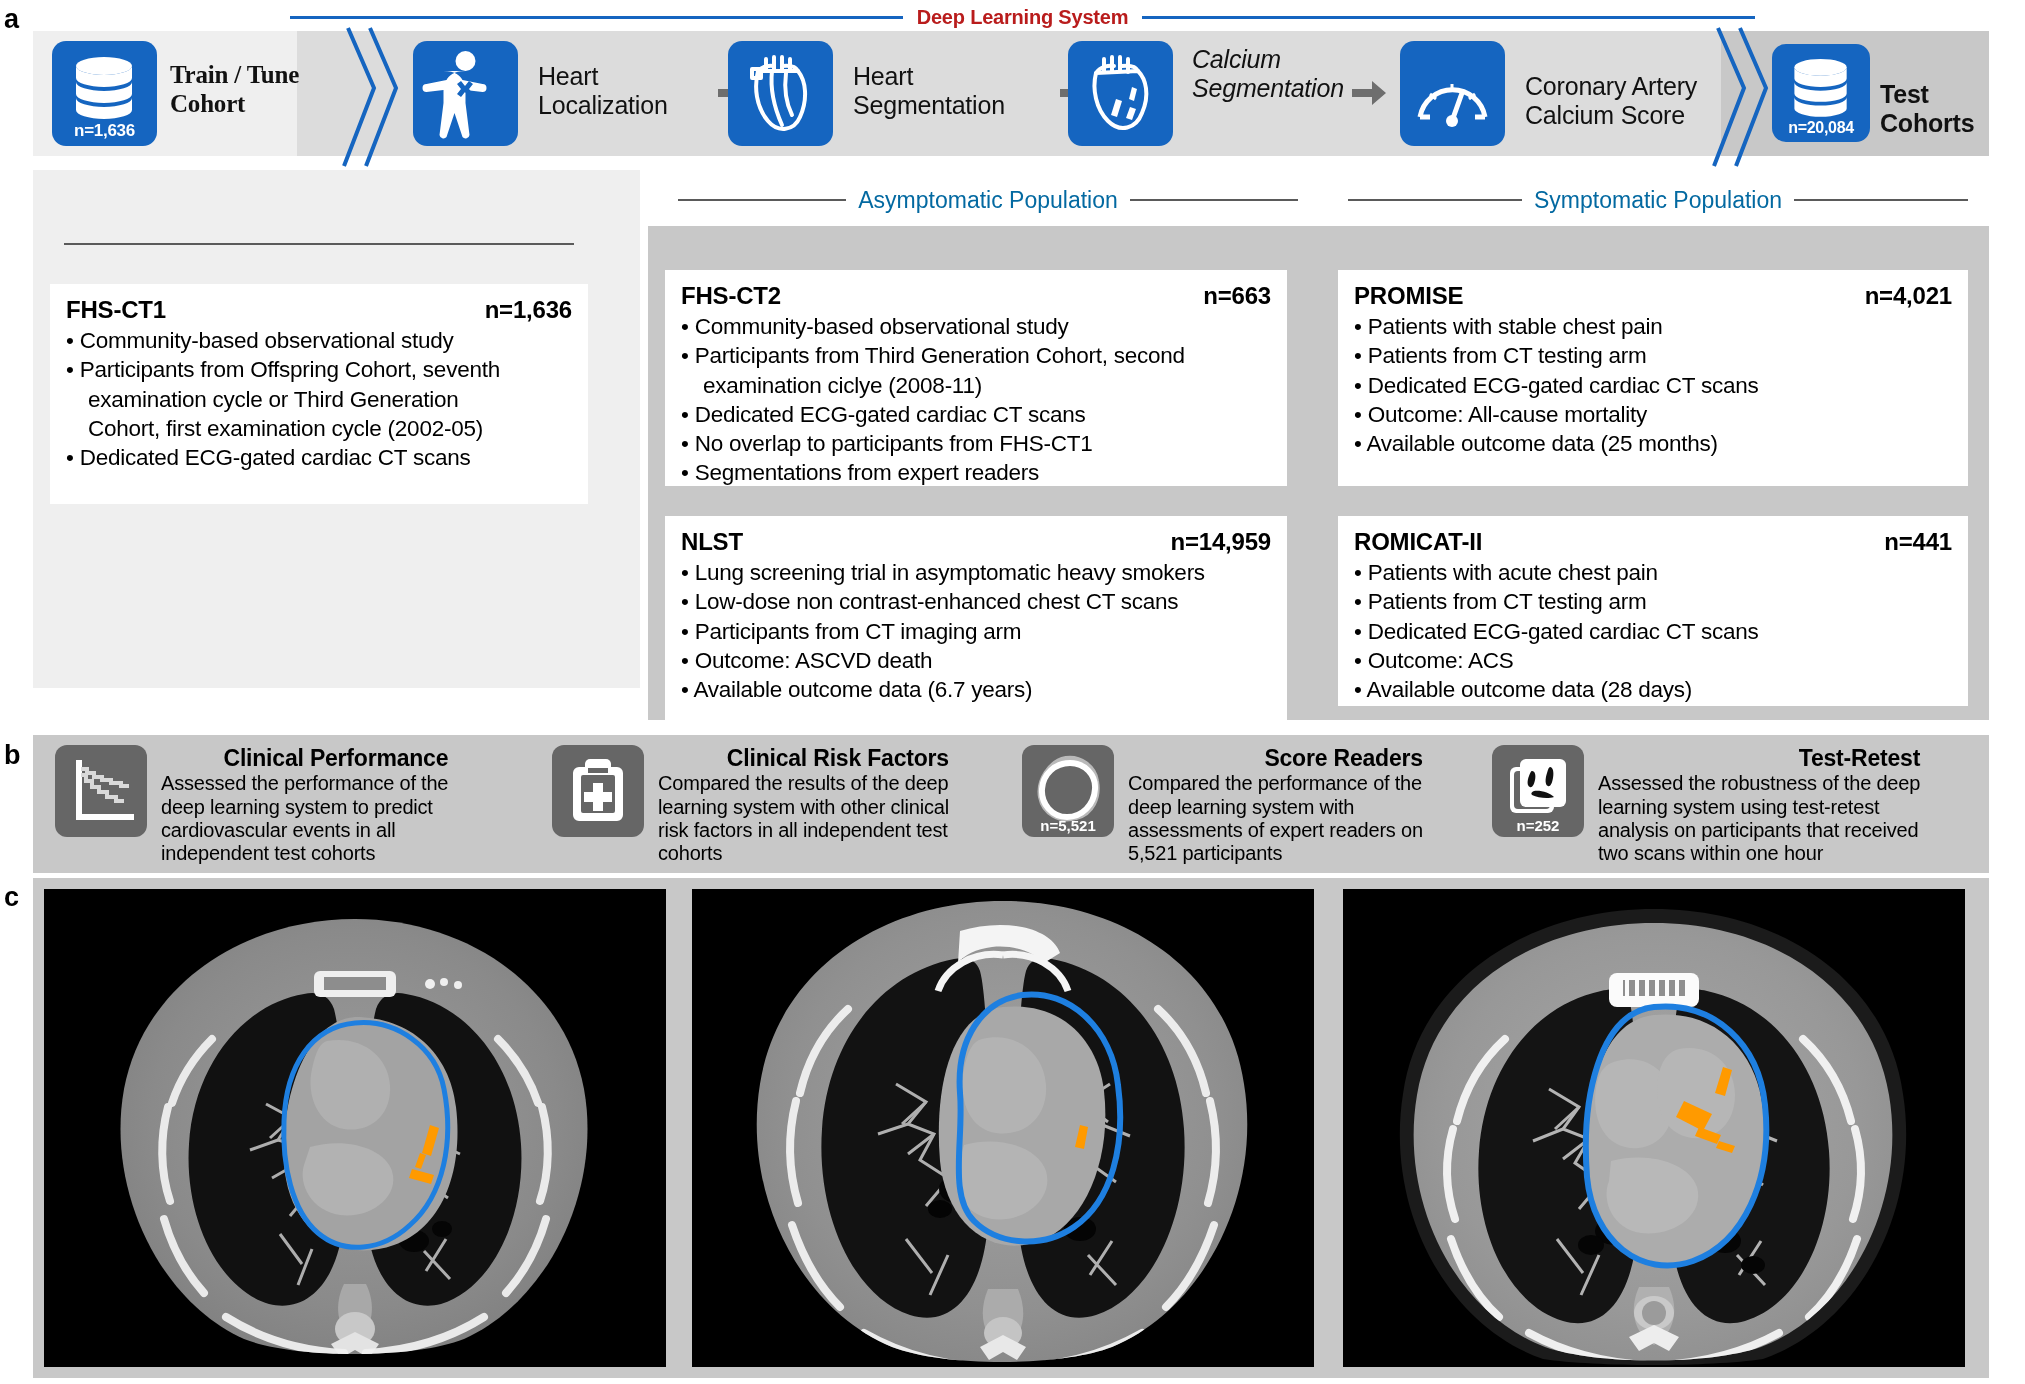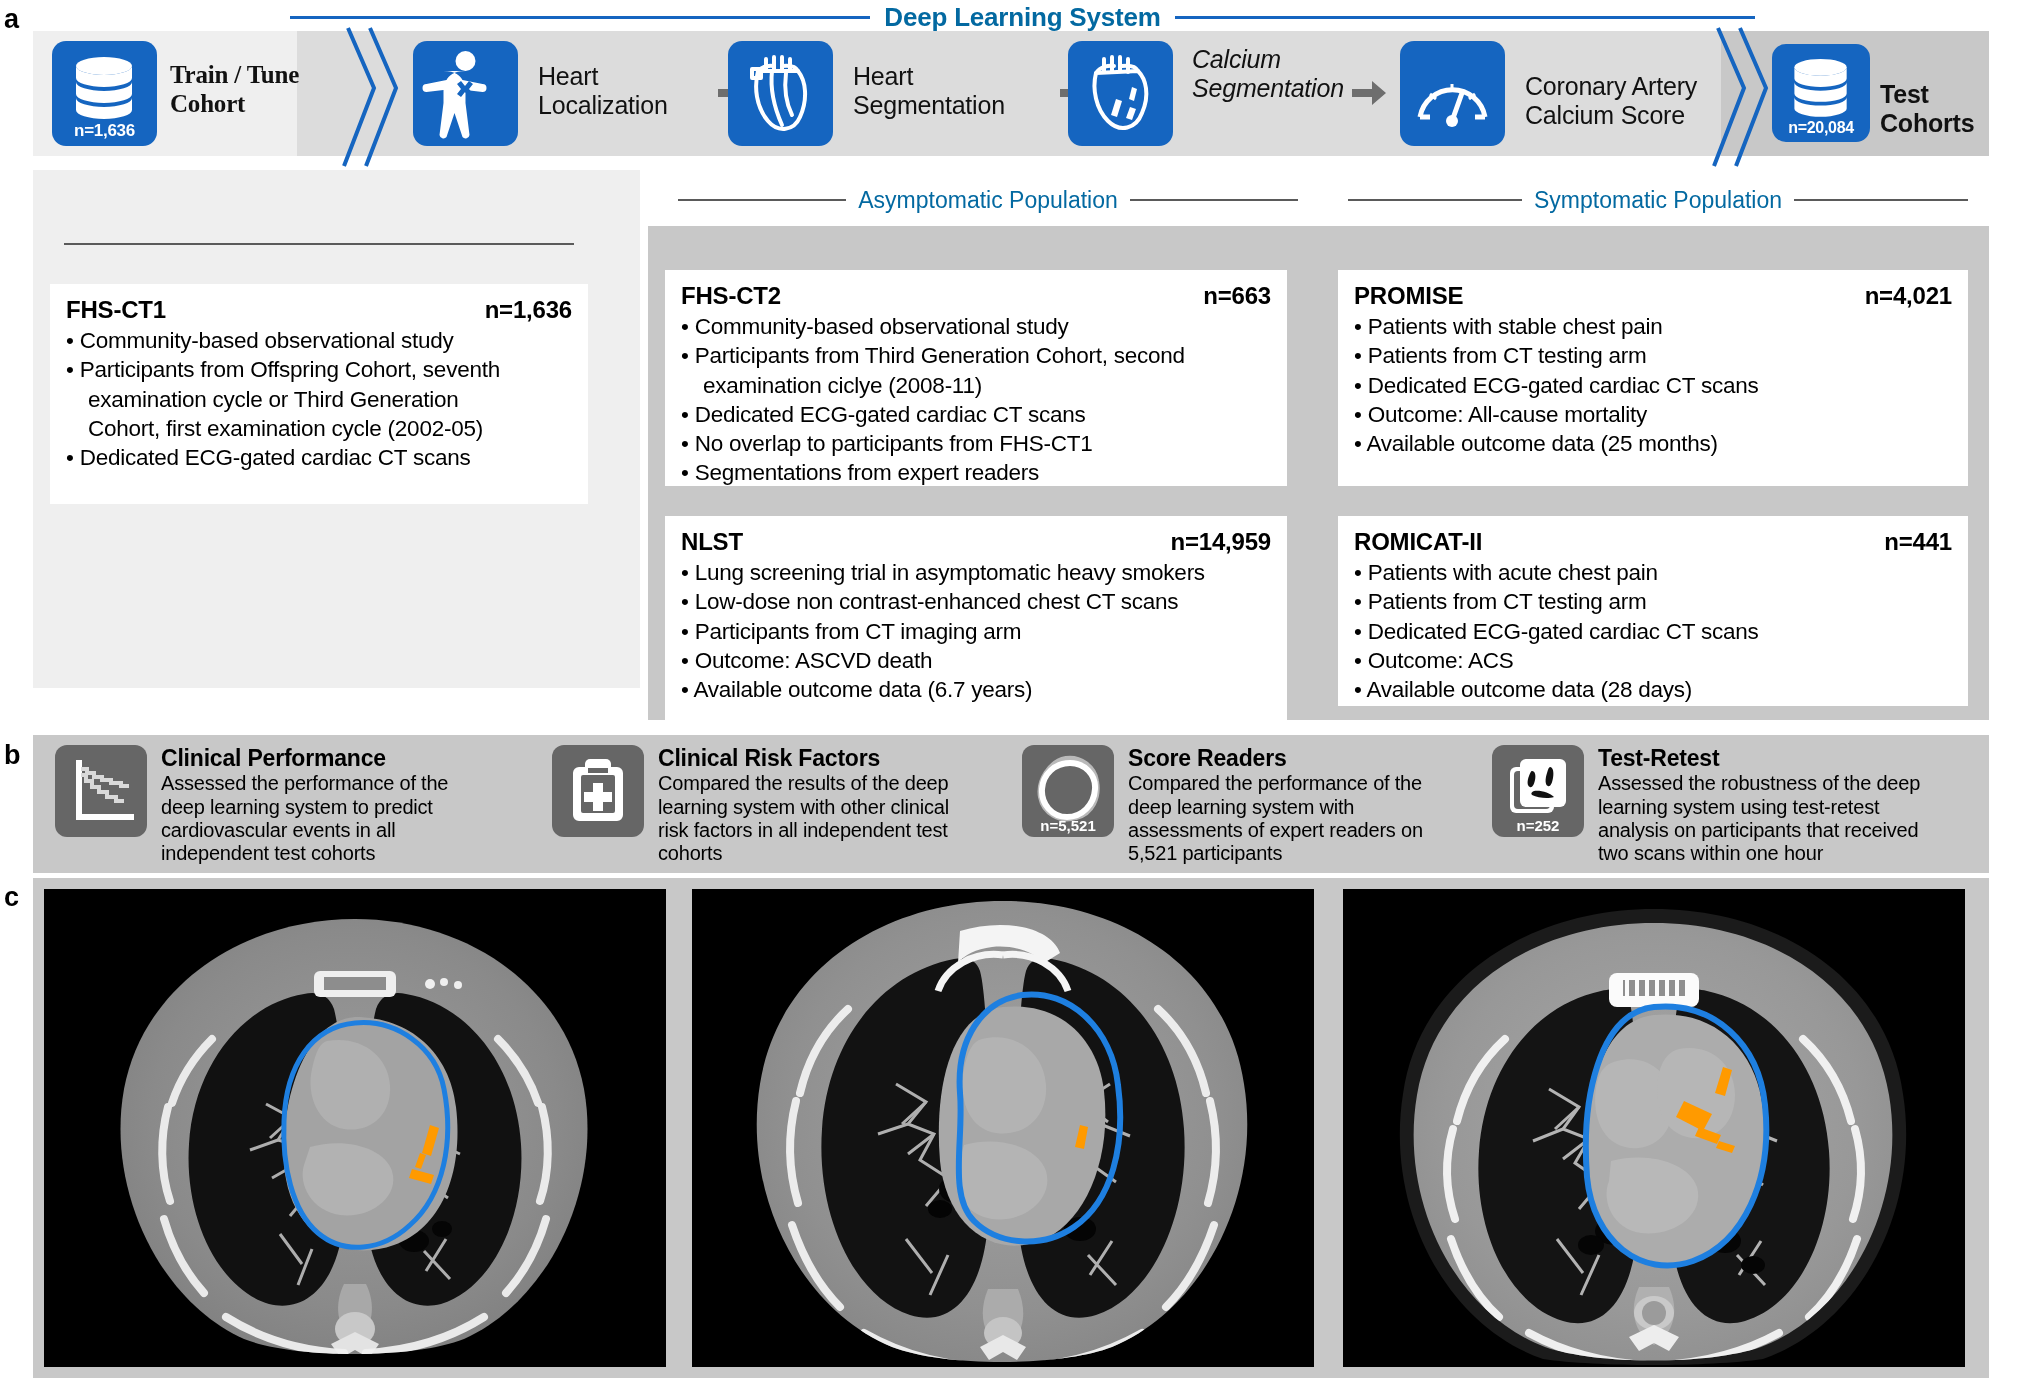--- a/index.html
+++ b/index.html
@@ -33,23 +33,23 @@
     display:flex; align-items:center; justify-content:center;
   }
   .dls-rule{
     flex:1 1 auto;
     height:0;
     border-top:3px solid #1565c0;
   }
   .dls-title{
     flex:0 0 auto;
     padding:0 14px;
-    color:#0369a1;
+    color:#b91c1c;
     font-weight:bold;
-    font-size:26px;
+    font-size:20px;
     letter-spacing:-0.2px;
     white-space:nowrap;
   }
 
   
   .strip-left{       
     position:absolute; left:33px; top:31px; width:265px; height:125px;
     background:#efefef;
   }
   .strip-mid{        
@@ -167,21 +167,21 @@
     overflow:hidden;
   }
   .btile svg{position:absolute;left:0;top:0;}
   .btile .nlabel{
     position:absolute;left:0;right:0;bottom:3px;
     text-align:center;color:#fff;font-weight:bold;font-size:15px;
   }
   .btext{margin-left:14px;}
   .btitle{
     font-weight:bold;font-size:23px;letter-spacing:-0.2px;line-height:1.15;
-    margin-bottom:1px;color:#000;
+    margin-bottom:1px;color:#000;text-align:right;
   }
   .bdesc{
     font-size:20px;line-height:1.16;letter-spacing:-0.2px;color:#000;
   }
 
   
   .panelc-bg{
     position:absolute; left:33px; top:878px; width:1956px; height:500px;
     background:#c8c8c8;
   }

